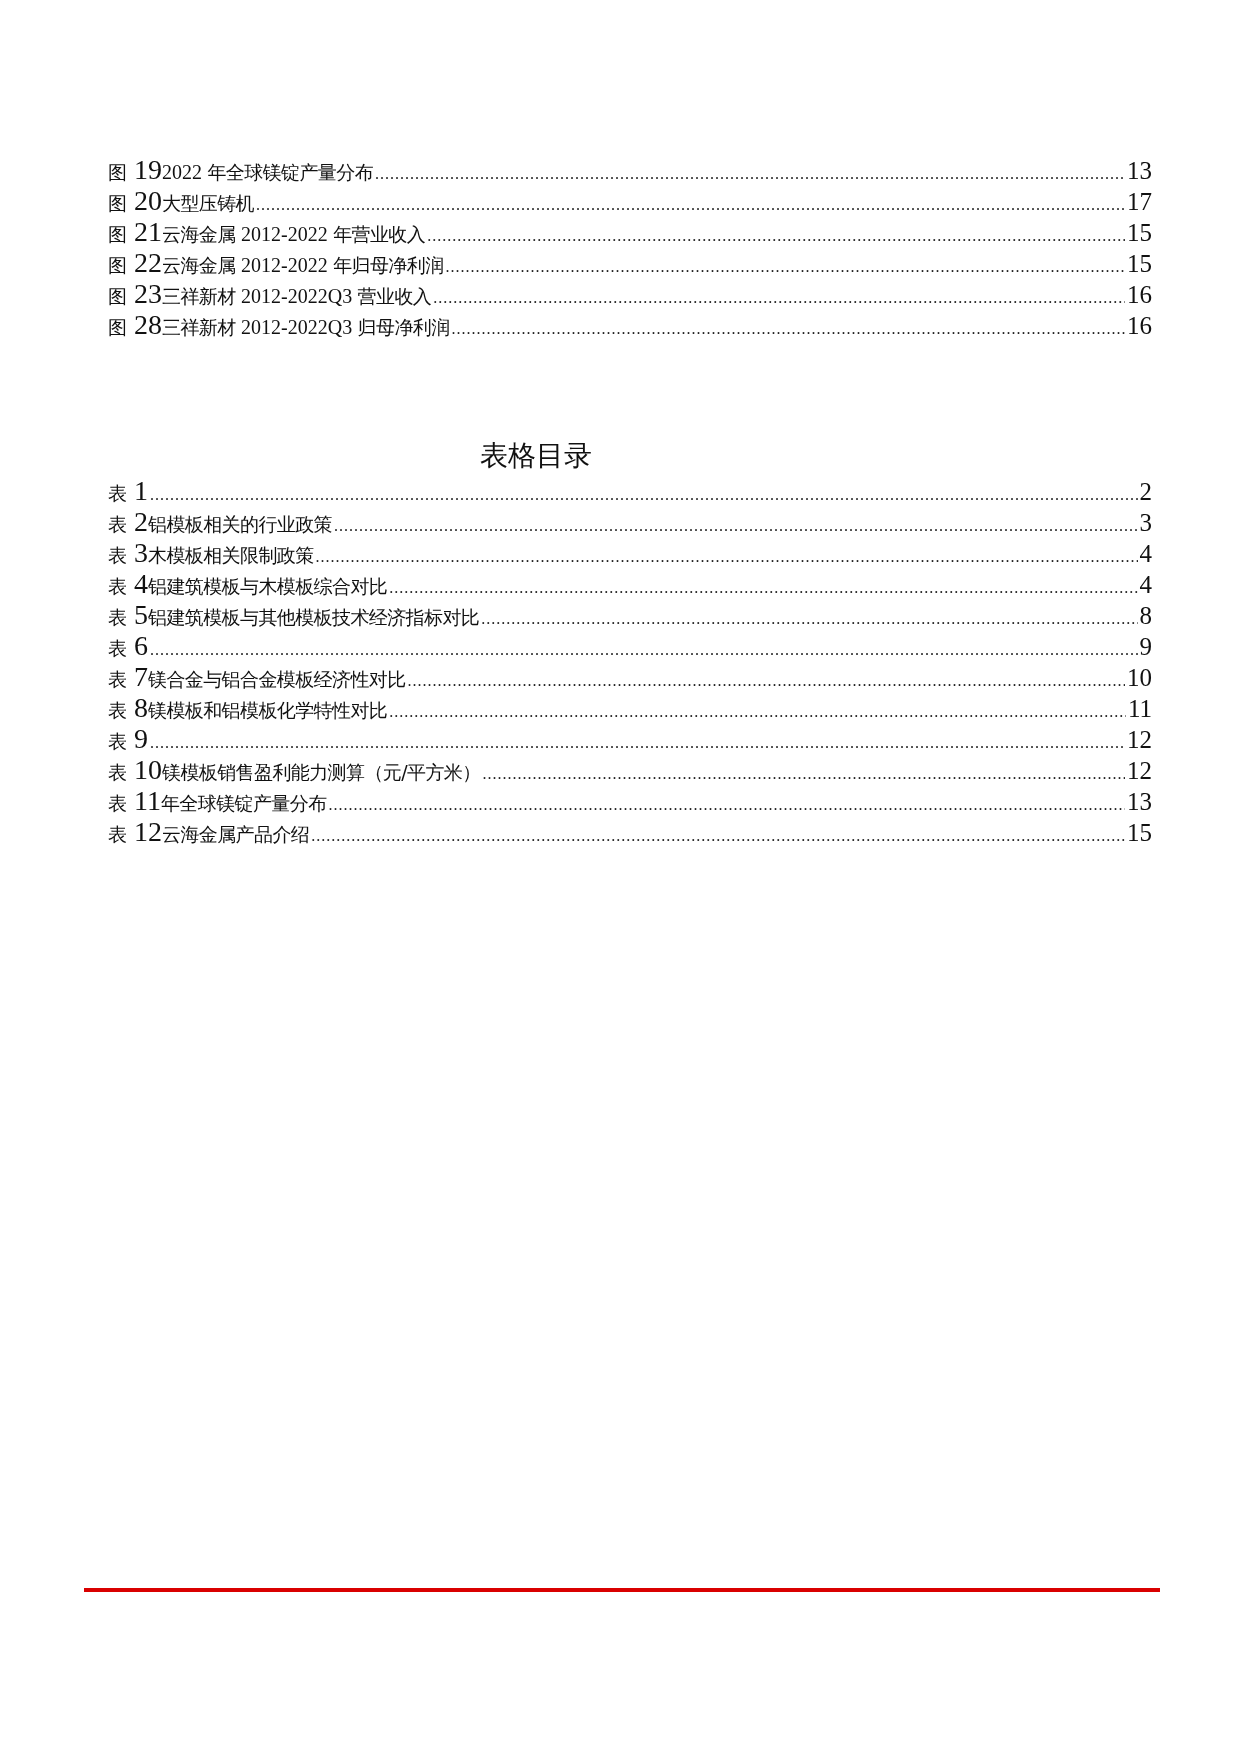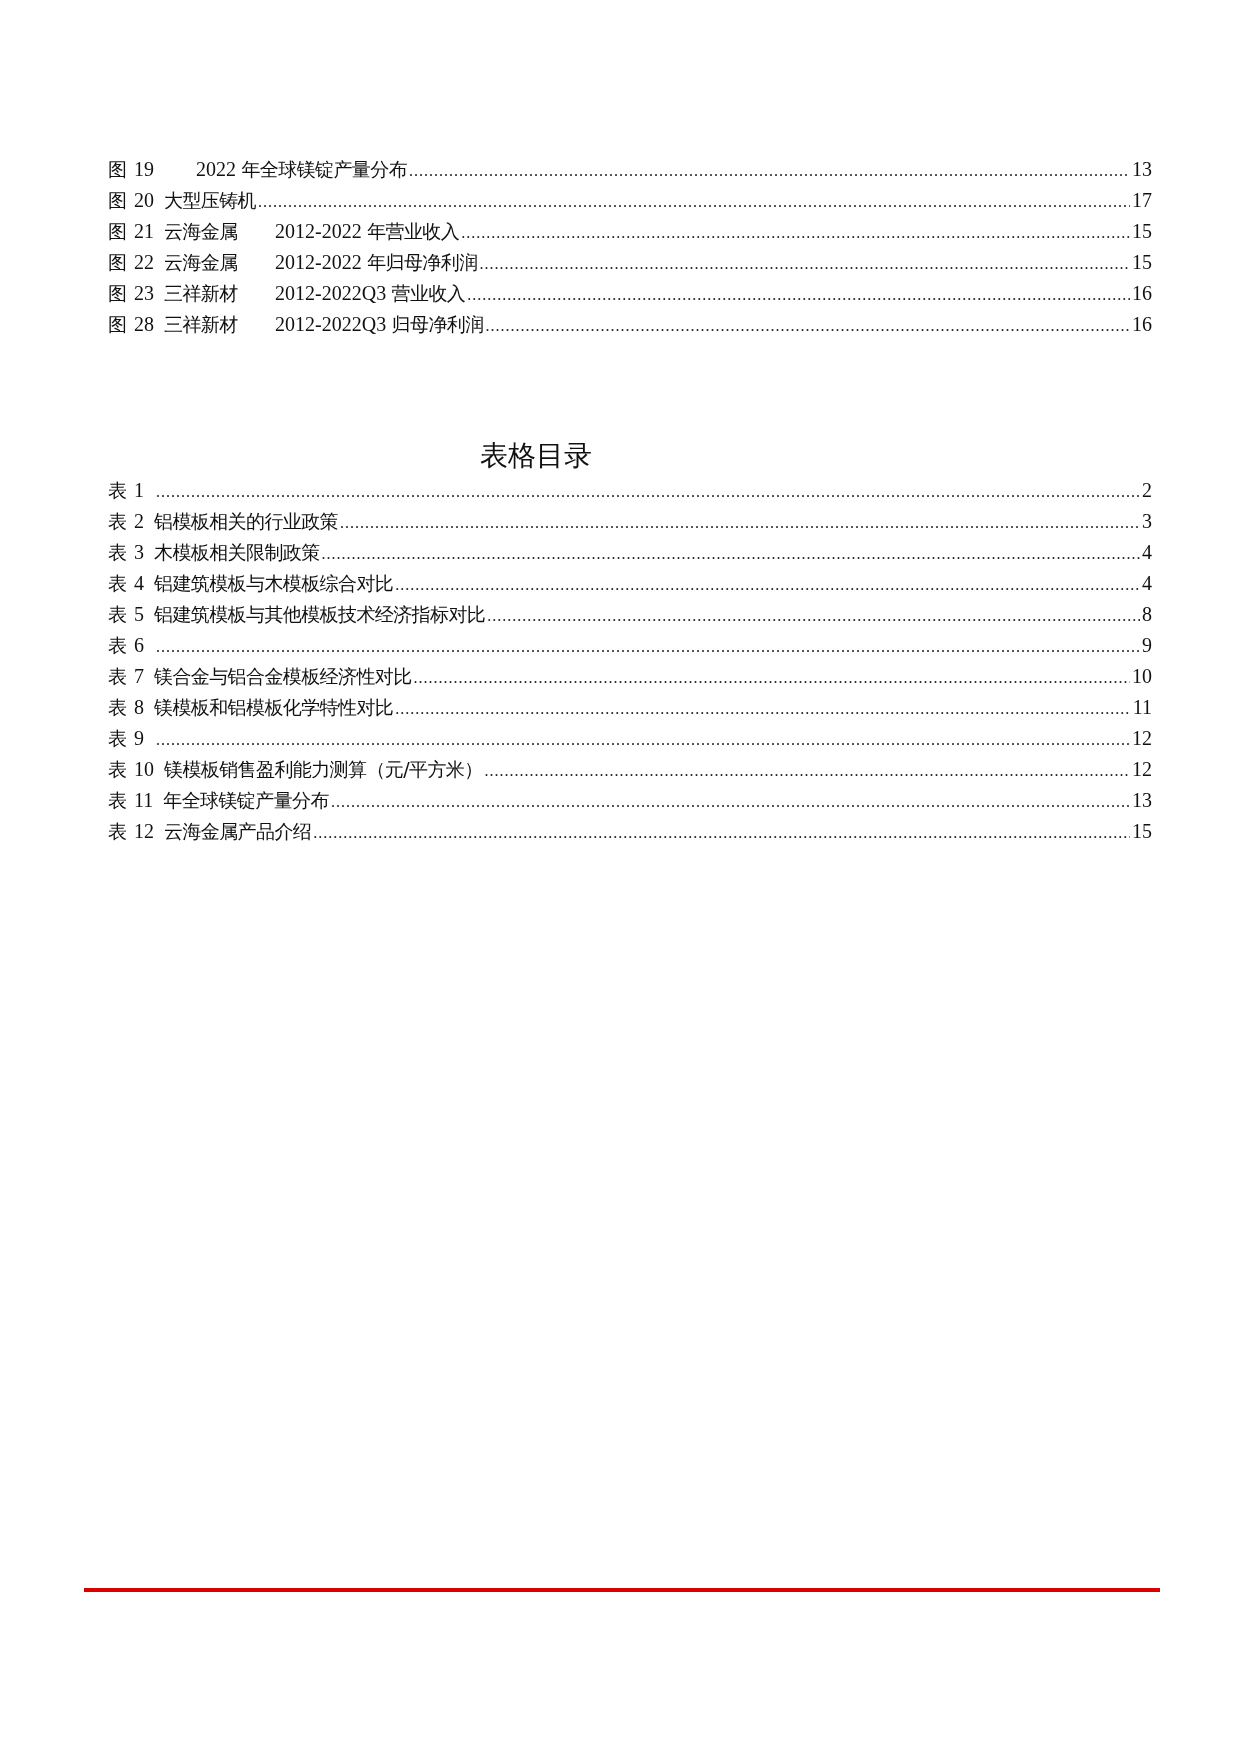--- a/index.html
+++ b/index.html
@@ -2,27 +2,27 @@
 <html><head>
 <meta charset="utf-8">
 <style>
   html, body { margin: 0; padding: 0; background: #ffffff; }
   body { width: 1240px; height: 1754px; position: relative; overflow: hidden;
          font-family: "DejaVu Sans", sans-serif; color: #111111; }
   .toc { position: absolute; left: 108px; width: 1044px; }
   .toc-row { position: relative; height: 31px; font-size: 19px; line-height: 31px;
              display: flex; align-items: baseline; white-space: nowrap; }
   .toc-row .prefix { font-family: "DejaVu Sans", sans-serif; }
-  .toc-row .num { font-family: "Liberation Serif", serif; font-size: 20px; margin-left: 7px; margin-right: 10px; }
+  .toc-row .num { font-family: "Liberation Serif", serif; font-size: 28px; margin-left: 7px; }
   .toc-row .title { font-family: "DejaVu Sans", sans-serif; letter-spacing: -0.6px; }
-  .toc-row .title .latin { font-family: "Liberation Serif", serif; font-size: 20px; letter-spacing: 0; margin-left: 32px; }
+  .toc-row .title .latin { font-family: "Liberation Serif", serif; font-size: 20px; letter-spacing: 0; }
   .toc-row .leader { flex: 1; overflow: hidden; font-family: "Liberation Serif", serif; font-size: 16px;
                      letter-spacing: 1px; color: #222; margin: 0 2px; }
   .toc-row .leader::before { content: "....................................................................................................................................................................................................................................................................................................................."; }
-  .toc-row .page { font-family: "Liberation Serif", serif; font-size: 20px; text-align: right; }
+  .toc-row .page { font-family: "Liberation Serif", serif; font-size: 25px; text-align: right; }
   #figures { top: 154px; }
   #tables-heading { position: absolute; top: 436px; left: 0; width: 1072px; text-align: center;
                     font-size: 28px; line-height: 40px; font-family: "DejaVu Sans", sans-serif; color: #111; }
   #tables { top: 475px; }
   #tables .toc-row { height: 31px; }
   #footer-rule { position: absolute; left: 84px; top: 1588px; width: 1076px; height: 4px; background: #d90000; }
 </style>
 </head>
 <body>
 

